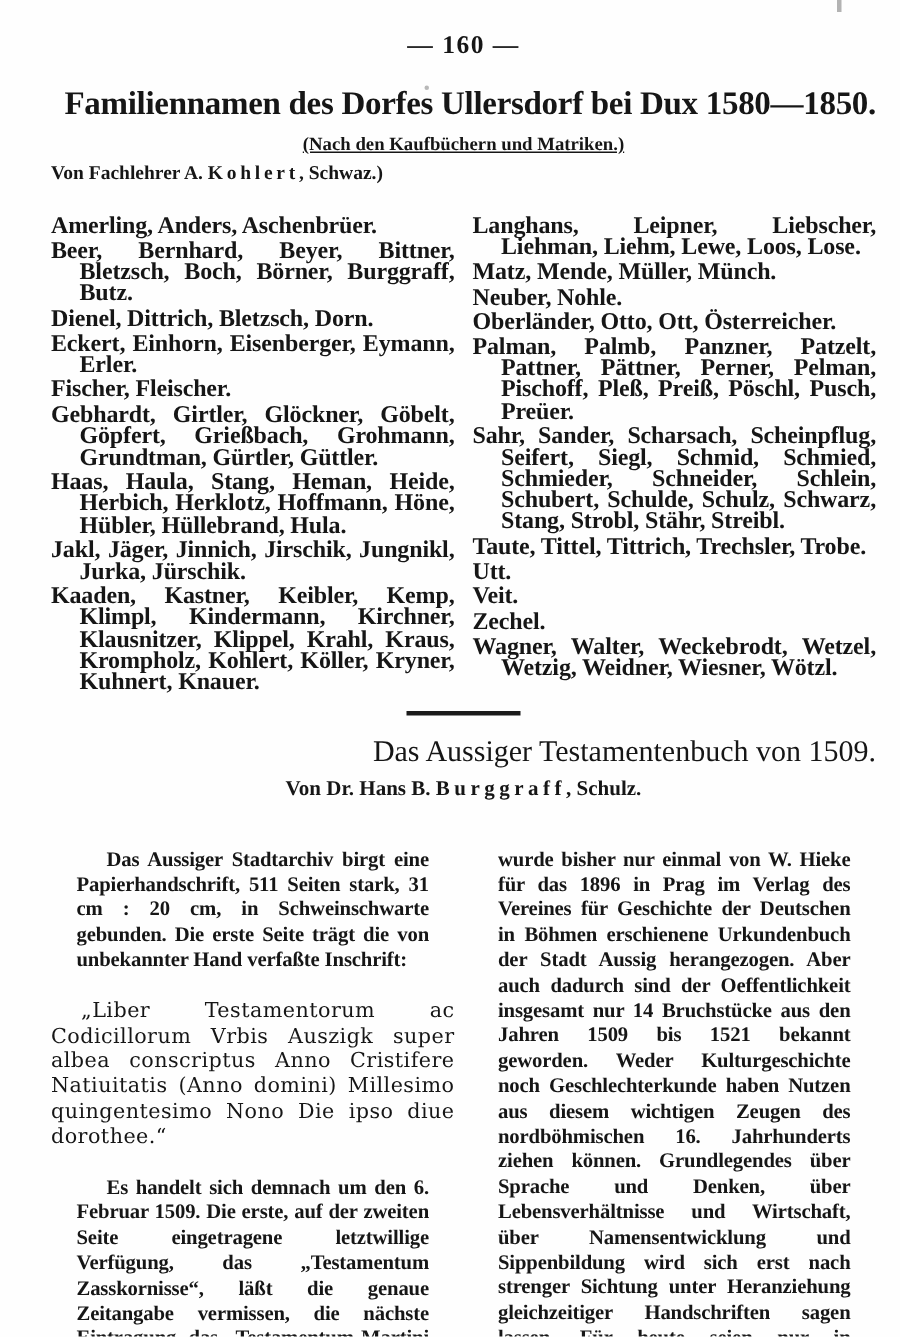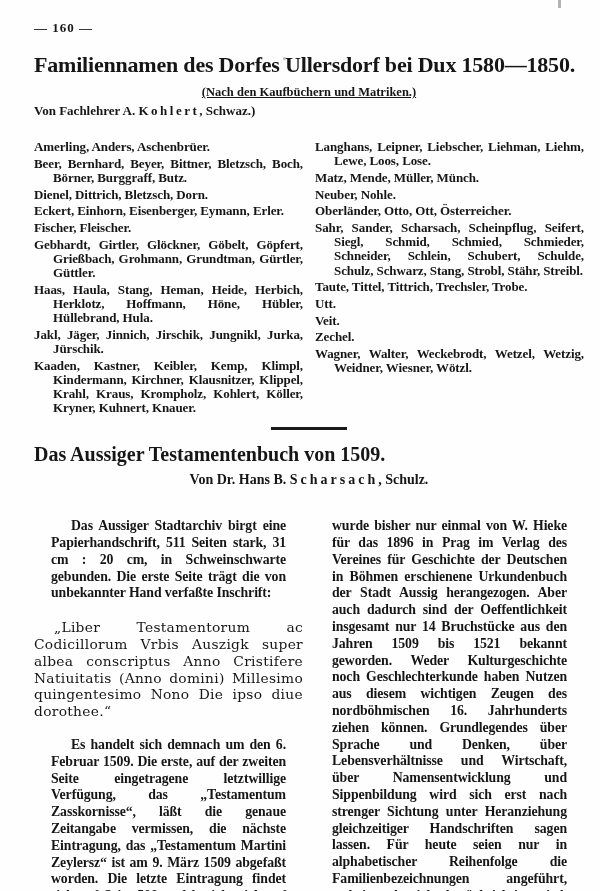--- a/index.html
+++ b/index.html
@@ -29,32 +29,33 @@
   }
   .speck-dot {
     position: absolute;
     top: 57px; left: 283px;
     width: 3px; height: 3px;
     border-radius: 50%;
     background: #9a9a9a;
     opacity: .7;
   }
   .page-number {
-    font-size: 13px;
+    text-align: center;
+    font-size: 17px;
     font-weight: bold;
     letter-spacing: 1px;
     margin: 0 0 16px 0;
   }
   
   .frak { font-weight: bold; }
 
   .title1 {
     font-size: 22px;
     font-weight: bold;
-    text-align: left;
+    text-align: right;
     margin: 0 0 7px 0;
     letter-spacing: -0.2px;
   }
   .subtitle {
     font-size: 12.5px;
     font-weight: bold;
     text-align: center;
     margin: 0 0 3px 0;
     text-decoration: underline;
   }
@@ -65,43 +66,43 @@
     margin: 0 0 21px 0;
   }
   .byline .spaced { letter-spacing: 2.5px; }
 
   .names-columns {
     display: flex;
     gap: 12px;
   }
   .names-col {
     flex: 1 1 0;
-    font-size: 13px;
+    font-size: 16px;
     line-height: 14.2px;
     font-weight: bold;
     letter-spacing: -0.1px;
   }
   .name-group {
     margin: 0 0 2.5px 0;
     padding-left: 19px;
     text-indent: -19px;
     text-align: justify;
   }
 
   .divider {
     width: 76px;
     height: 3px;
     background: #1a1a1a;
     margin: 9px auto 13px auto;
   }
 
   .title2 {
     font-size: 20px;
-    font-weight: bold;
-    text-align: left;
+    font-weight: normal;
+    text-align: right;
     margin: 0 0 6px 0;
   }
   .byline2 {
     font-size: 14px;
     font-weight: bold;
     text-align: center;
     margin: 0 0 13px 0;
   }
   .byline2 .spaced { letter-spacing: 3px; }
 
@@ -154,35 +155,36 @@
           <p class="name-group">Gebhardt, Girtler, Glöckner, Göbelt, Göpfert, Grießbach, Grohmann, Grundtman, Gürtler, Güttler.</p>
           <p class="name-group">Haas, Haula, Stang, Heman, Heide, Herbich, Herklotz, Hoffmann, Höne, Hübler, Hüllebrand, Hula.</p>
           <p class="name-group">Jakl, Jäger, Jinnich, Jirschik, Jungnikl, Jurka, Jürschik.</p>
           <p class="name-group">Kaaden, Kastner, Keibler, Kemp, Klimpl, Kindermann, Kirchner, Klausnitzer, Klippel, Krahl, Kraus, Krompholz, Kohlert, Köller, Kryner, Kuhnert, Knauer.</p>
         </div>
       <div class="names-col" id="names-right">
           <p class="name-group">Langhans, Leipner, Liebscher, Liehman, Liehm, Lewe, Loos, Lose.</p>
           <p class="name-group">Matz, Mende, Müller, Münch.</p>
           <p class="name-group">Neuber, Nohle.</p>
           <p class="name-group">Oberländer, Otto, Ott, Österreicher.</p>
+          <p class="name-group">Palman, Palmb, Panzner, Patzelt, Pattner, Pättner, Perner, Pelman, Pischoff, Pleß, Preiß, Pöschl, Pusch, Preüer.</p>
           <p class="name-group">Sahr, Sander, Scharsach, Scheinpflug, Seifert, Siegl, Schmid, Schmied, Schmieder, Schneider, Schlein, Schubert, Schulde, Schulz, Schwarz, Stang, Strobl, Stähr, Streibl.</p>
           <p class="name-group">Taute, Tittel, Tittrich, Trechsler, Trobe.</p>
           <p class="name-group">Utt.</p>
           <p class="name-group">Veit.</p>
           <p class="name-group">Zechel.</p>
           <p class="name-group">Wagner, Walter, Weckebrodt, Wetzel, Wetzig, Weidner, Wiesner, Wötzl.</p>
         </div>
     </div>
   </section>
 
   <div class="divider"></div>
 
   <section>
     <h1 class="title2 frak">Das Aussiger Testamentenbuch von 1509.</h1>
-    <p class="byline2 frak"><span>Von Dr. Hans B. </span><span class="spaced">Scharsach</span><span>, Schulz.</span></p>
+    <p class="byline2 frak"><span>Von Dr. Hans B. </span><span class="spaced">Burggraff</span><span>, Schulz.</span></p>
 
     <div class="body-columns">
       <div class="body-col" id="col-left">
           <p class="para indent">Das Aussiger Stadtarchiv birgt eine Papierhandschrift, 511 Seiten stark, 31 cm : 20 cm, in Schweinschwarte gebunden. Die erste Seite trägt die von unbekannter Hand verfaßte Inschrift:</p>
           <p class="para latin indent">„Liber Testamentorum ac Codicillorum Vrbis Auszigk super albea conscriptus Anno Cristifere Natiuitatis (Anno domini) Millesimo quingentesimo Nono Die ipso diue dorothee.“</p>
           <p class="para indent">Es handelt sich demnach um den 6. Februar 1509. Die erste, auf der zweiten Seite eingetragene letztwillige Verfügung, das „Testamentum Zasskornisse“, läßt die genaue Zeitangabe vermissen, die nächste Eintragung, das „Testamentum Martini Zeylersz“ ist am 9. März 1509 abgefaßt worden. Die letzte Eintragung findet sich auf Seite 508 und bezieht sich auf das Jahr 1585.</p>
           <p class="para indent">Die Handschrift, die Zeugnis gibt über nahezu 80 Jahre Aussiger Lebens,</p>
         </div>
       <div class="body-col" id="col-right">
           <p class="para">wurde bisher nur einmal von W. Hieke für das 1896 in Prag im Verlag des Vereines für Geschichte der Deutschen in Böhmen erschienene Urkundenbuch der Stadt Aussig herangezogen. Aber auch dadurch sind der Oeffentlichkeit insgesamt nur 14 Bruchstücke aus den Jahren 1509 bis 1521 bekannt geworden. Weder Kulturgeschichte noch Geschlechterkunde haben Nutzen aus diesem wichtigen Zeugen des nordböhmischen 16. Jahrhunderts ziehen können. Grundlegendes über Sprache und Denken, über Lebensverhältnisse und Wirtschaft, über Namensentwicklung und Sippenbildung wird sich erst nach strenger Sichtung unter Heranziehung gleichzeitiger Handschriften sagen lassen. Für heute seien nur in alphabetischer Reihenfolge die Familienbezeichnungen angeführt, wobei noch nicht berücksichtigt wird, ob es sich schon um starre Familiennamen handelt oder um Bezeichnungen, die mit den</p>

